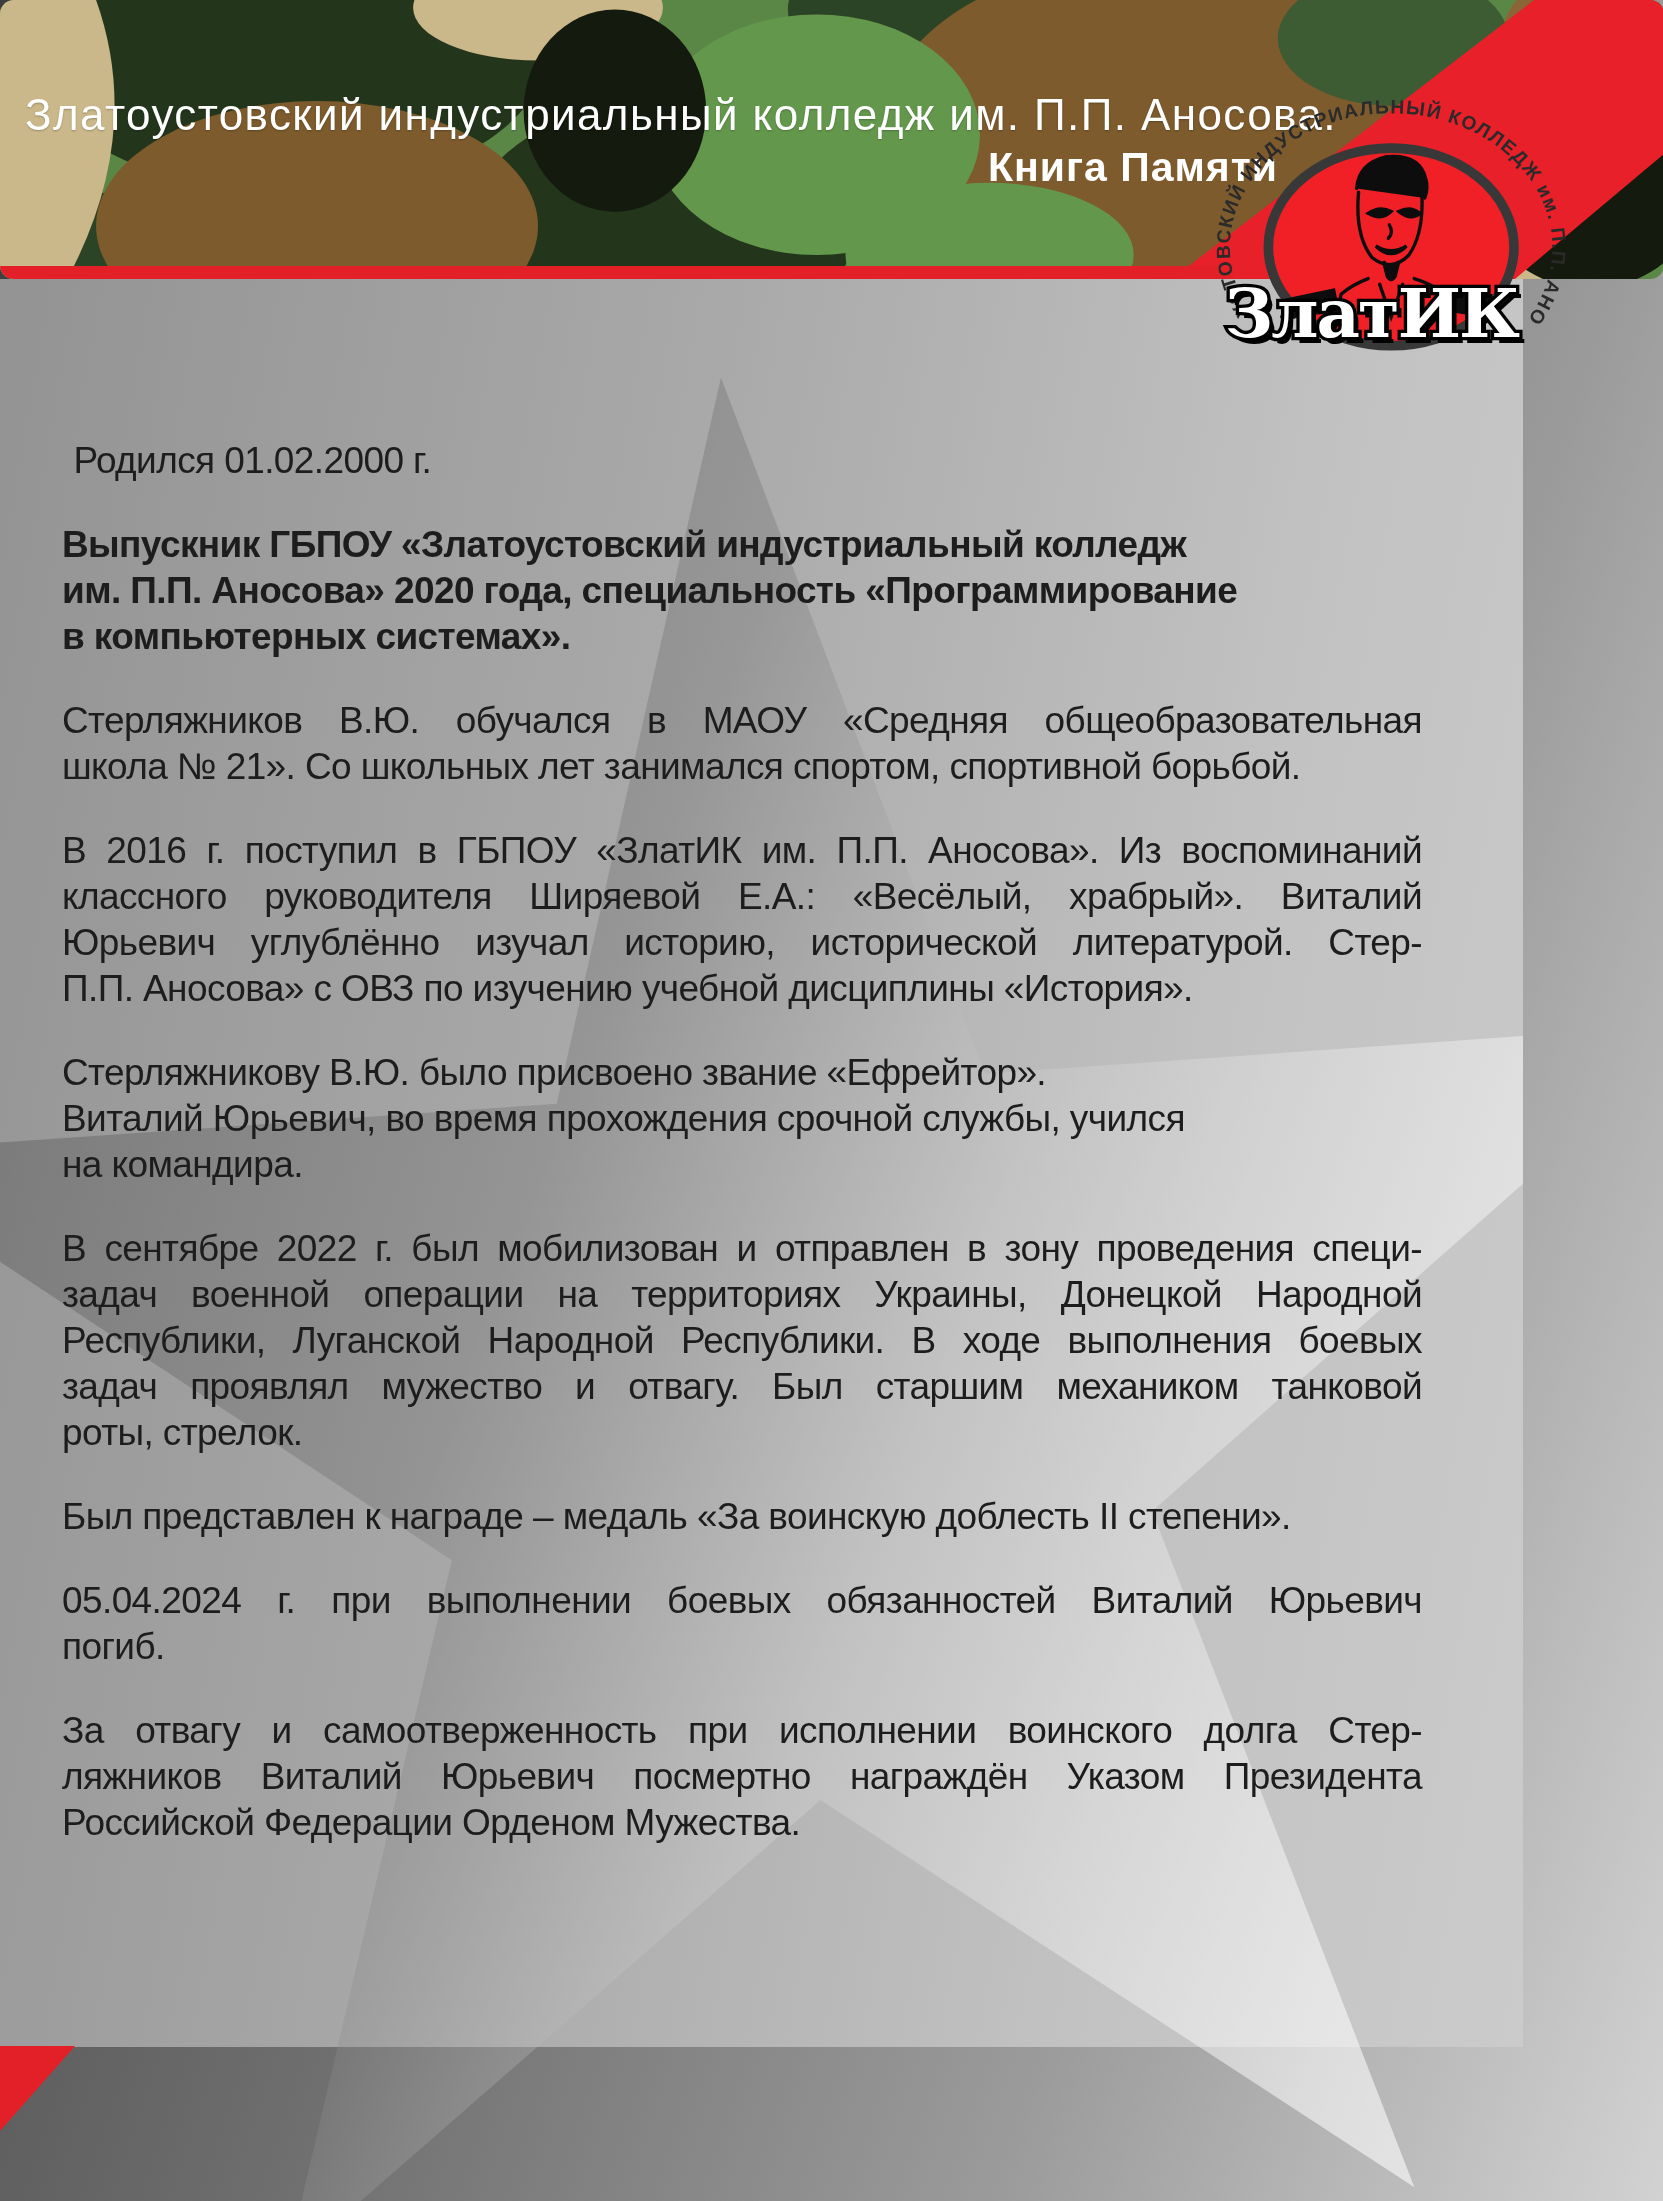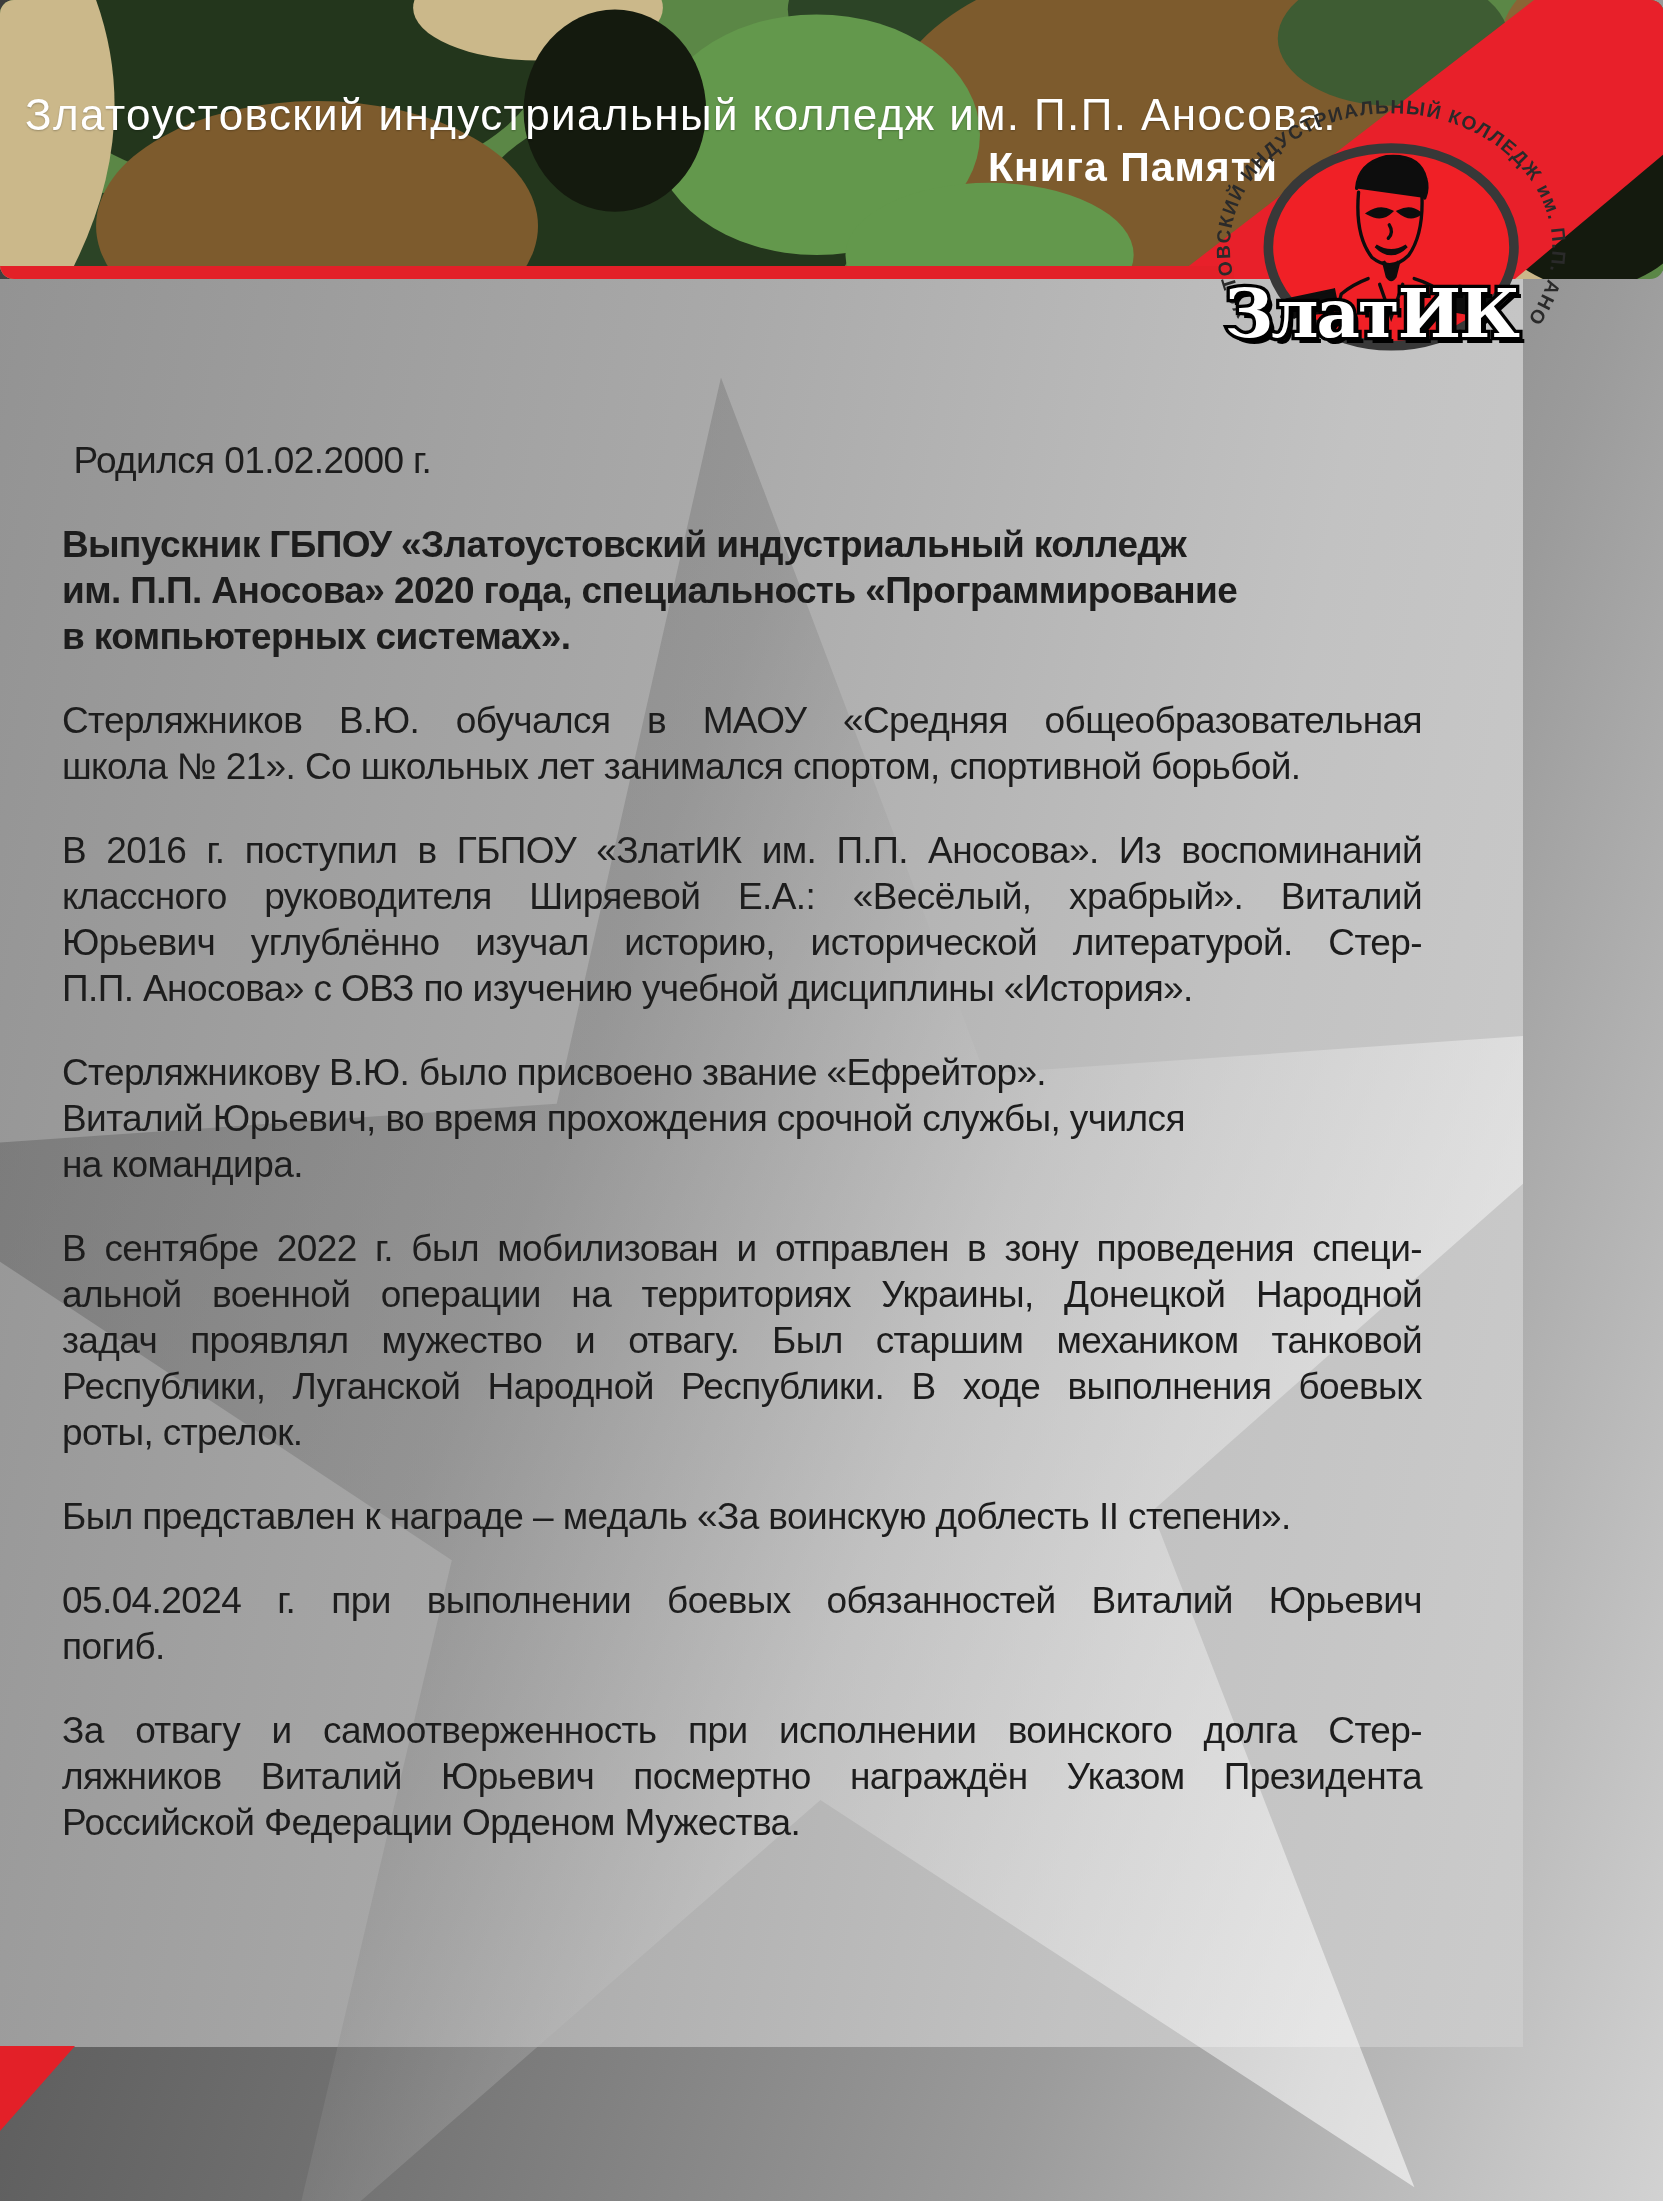--- a/index.html
+++ b/index.html
@@ -100,23 +100,23 @@
         <div class="line">Юрьевич углублённо изучал историю, исторической литературой. Стер-</div>
         <div class="line last">П.П. Аносова» с ОВЗ по изучению учебной дисциплины «История».</div>
       </div>
       <div class="para">
         <div class="line last">Стерляжникову В.Ю. было присвоено звание «Ефрейтор».</div>
         <div class="line last">Виталий Юрьевич, во время прохождения срочной службы, учился</div>
         <div class="line last">на командира.</div>
       </div>
       <div class="para">
         <div class="line">В сентябре 2022 г. был мобилизован и отправлен в зону проведения специ-</div>
-        <div class="line">альной военной операции на территориях Украины, Донецкой Народной</div>
+        <div class="line">задач военной операции на территориях Украины, Донецкой Народной</div>
+        <div class="line">Республики, Луганской Народной Республики. В ходе выполнения боевых</div>
         <div class="line">задач проявлял мужество и отвагу. Был старшим механиком танковой</div>
-        <div class="line">Республики, Луганской Народной Республики. В ходе выполнения боевых</div>
         <div class="line last">роты, стрелок.</div>
       </div>
       <div class="para">
         <div class="line last">Был представлен к награде – медаль «За воинскую доблесть II степени».</div>
       </div>
       <div class="para">
         <div class="line">05.04.2024 г. при выполнении боевых обязанностей Виталий Юрьевич</div>
         <div class="line last">погиб.</div>
       </div>
       <div class="para">

